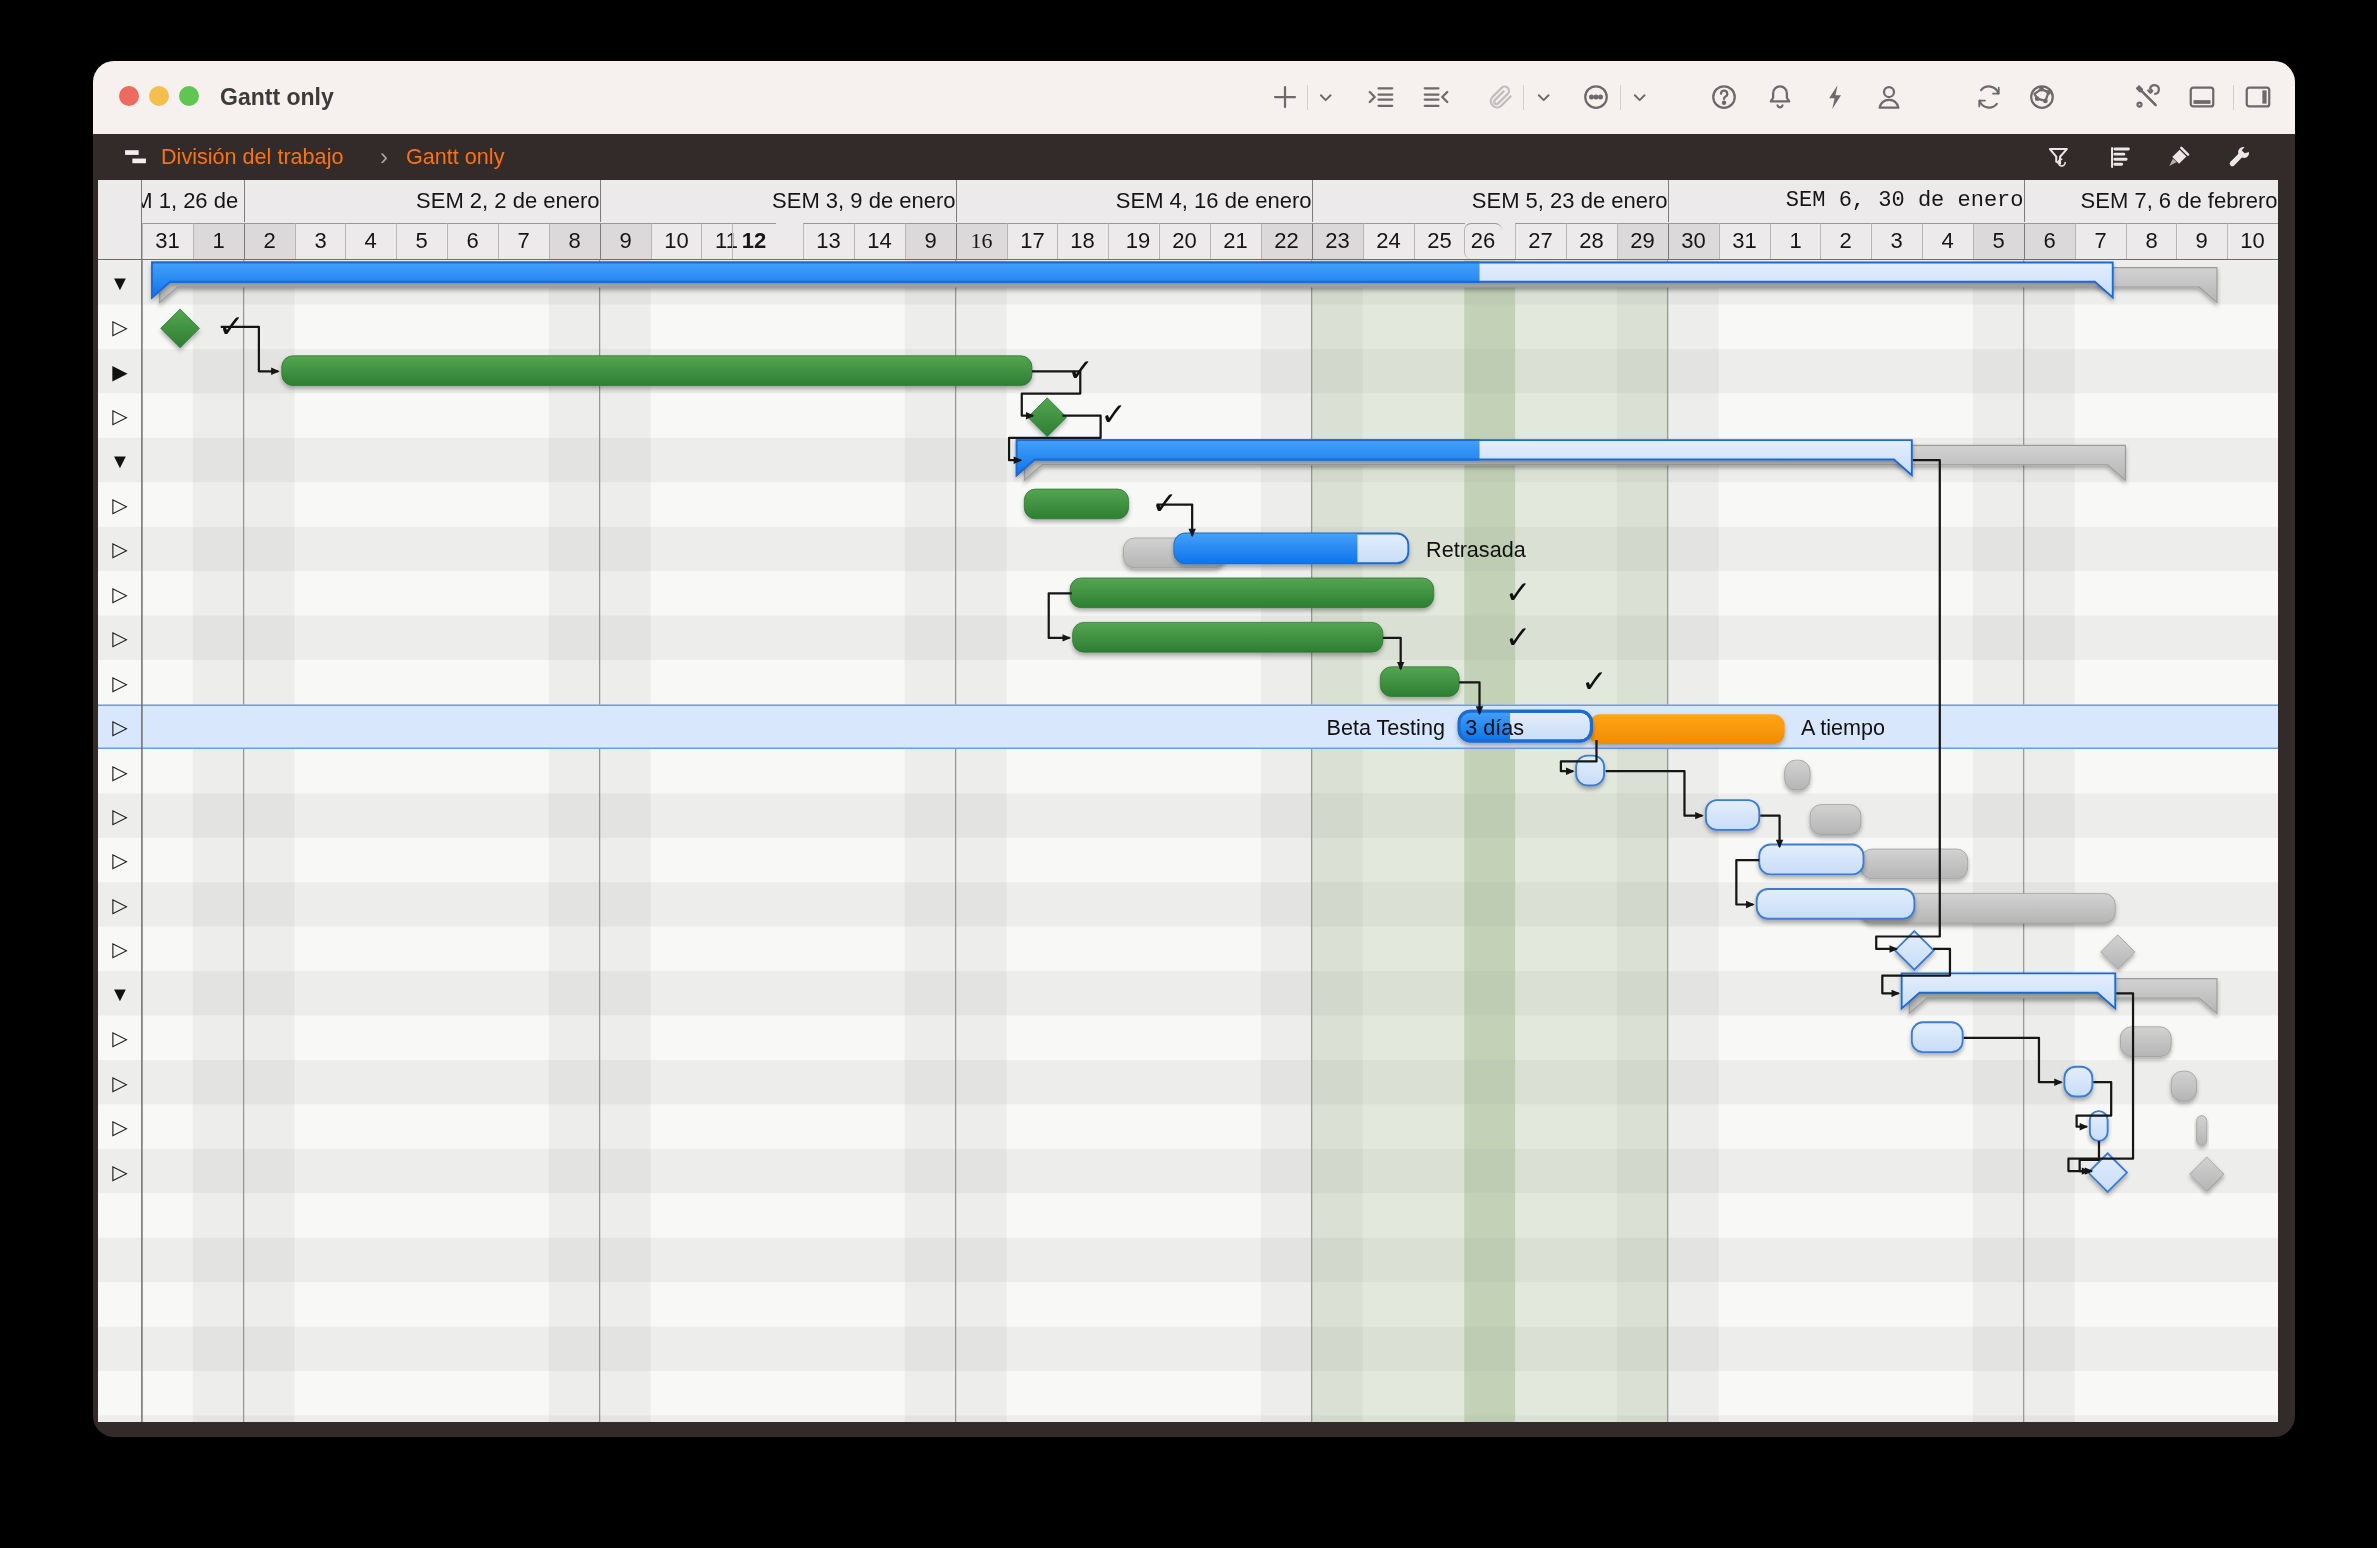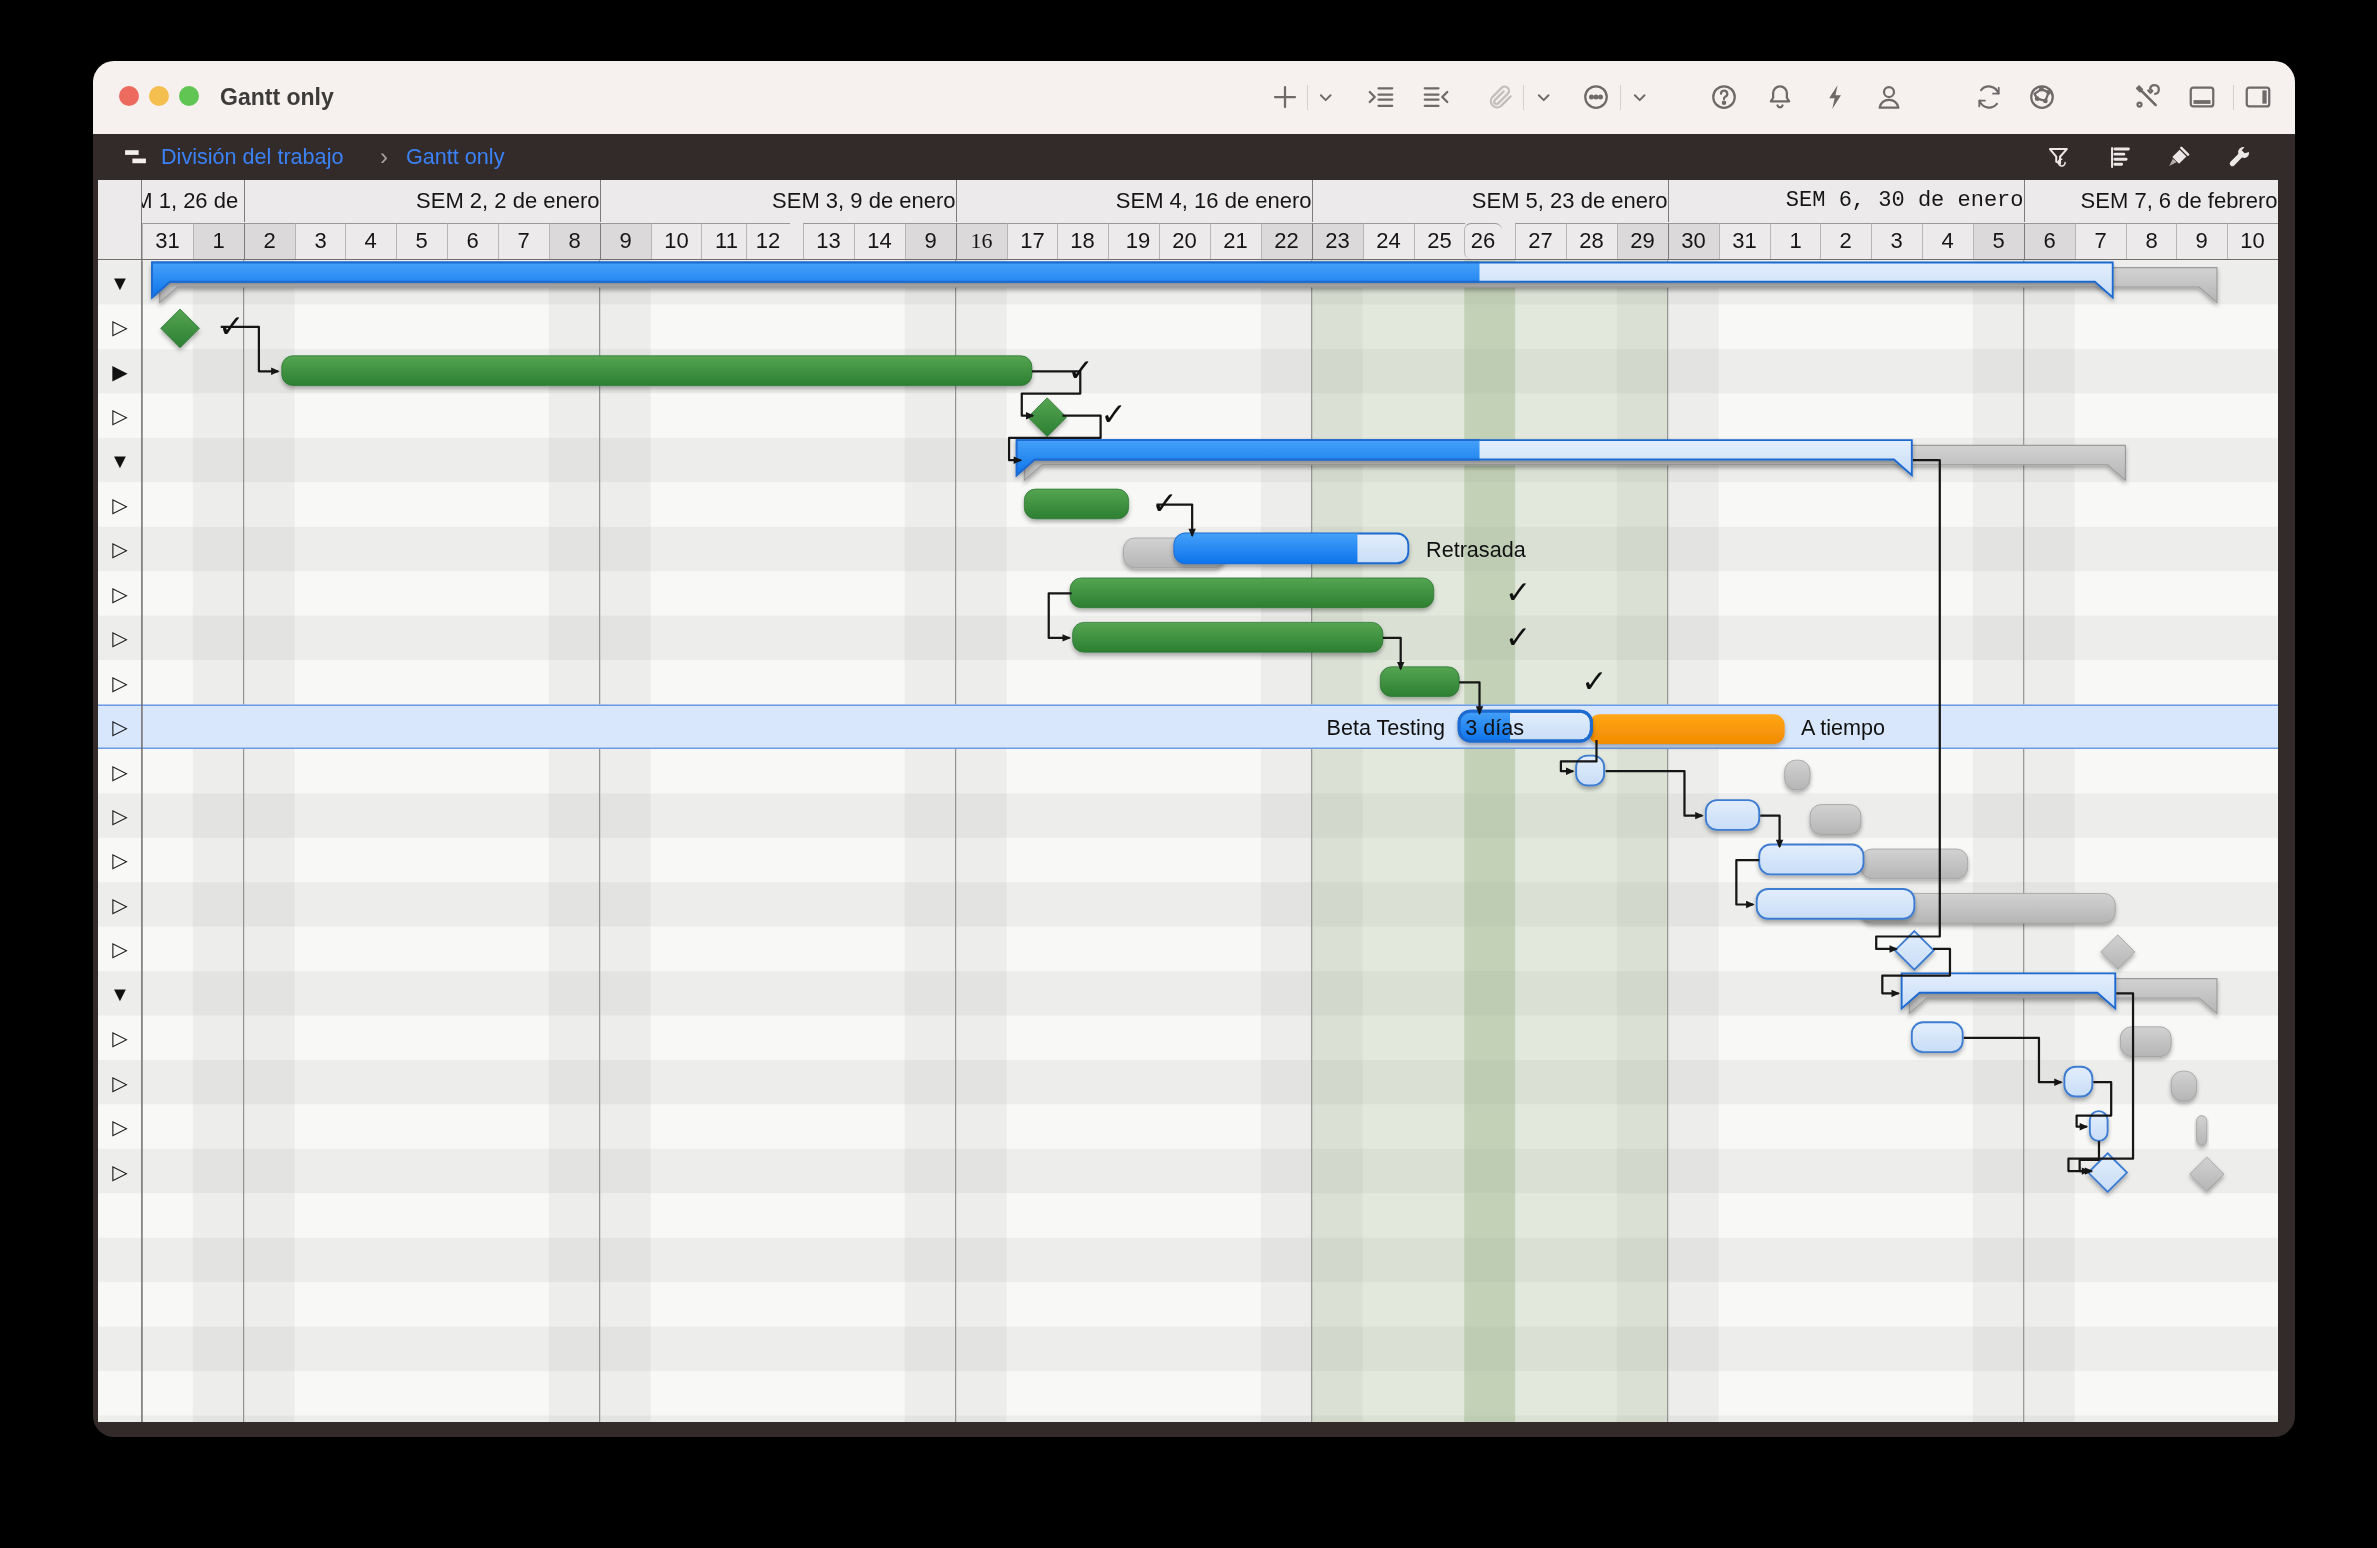--- a/index.html
+++ b/index.html
@@ -10,21 +10,21 @@
   .tl{position:absolute;top:24.6px;width:20px;height:20px;border-radius:50%;}
   #title-text{position:absolute;left:127px;top:0;height:73px;line-height:73px;font-size:23px;font-weight:700;color:#3d3a3a;}
   .tbicon{position:absolute;top:19.4px;width:34px;height:34px;color:#6e6a6a;display:flex;align-items:center;justify-content:center;}
   .tbicon svg{width:30px;height:30px;}
   .tbicon.small svg{width:19.4px;height:19.4px;}
   .tbicon.disabled{color:#c3bebe;}
   .tbdivider{position:absolute;top:24px;width:0.7px;height:25px;background:#d4cecd;}
   #crumbbar{position:absolute;left:0;top:73px;width:100%;height:46px;background:#332a2a;}
   #crumb-icon{position:absolute;left:30px;top:11px;width:25px;height:25px;color:#f3efee;}
   #crumb-icon svg{width:25px;height:25px;}
-  .crumbtxt{position:absolute;top:0;height:46px;line-height:46px;font-size:21.6px;color:#3b82f6;white-space:nowrap;}
+  .crumbtxt{position:absolute;top:0;height:46px;line-height:46px;font-size:21.6px;color:#f97316;white-space:nowrap;}
   .crumbsep{color:#a89f9e;}
   .crumbicon{position:absolute;top:9.7px;width:28px;height:28px;color:#ece8e7;}
   .crumbicon svg{width:27px;height:27px;}
   #content{position:absolute;left:4.5px;top:119px;width:2180px;height:1242px;background:#f2f1f0;overflow:hidden;}
   #header{position:absolute;left:0;top:0;width:2180px;height:79px;background:#eceaea;}
   .wkcell{position:absolute;top:0;height:42px;line-height:42px;font-size:22px;color:#161616;text-align:right;
     overflow:hidden;white-space:nowrap;border-left:1.5px solid #7e7b7b;box-sizing:border-box;}
   .wkcell.first{border-left:none;text-align:left;padding-left:7.4px;}
   .daycell{position:absolute;top:43px;height:36px;line-height:34px;font-size:22px;color:#161616;text-align:center;
     border-left:0.7px solid #b8b5b5;box-sizing:border-box;border-top:0.7px solid #9a9797;}
@@ -198,21 +198,21 @@
         <div class="daycell wkend wkstart" style="left: 146px; width: 51px;">2</div>
         <div class="daycell" style="left: 197px; width: 51px;">3</div>
         <div class="daycell" style="left: 247px; width: 51px;">4</div>
         <div class="daycell" style="left: 298px; width: 51px;">5</div>
         <div class="daycell" style="left: 349px; width: 51px;">6</div>
         <div class="daycell" style="left: 400px; width: 51px;">7</div>
         <div class="daycell wkend" style="left: 451px; width: 51px;">8</div>
         <div class="daycell wkend wkstart" style="left: 502px; width: 51px;">9</div>
         <div class="daycell" style="left: 553px; width: 51px;">10</div>
         <div class="daycell" style="left: 603px; width: 51px;">11</div>
-        <div class="daycell" style="left: 648px; width: 44px;">12</div>
+        <div class="daycell" style="left: 634px; width: 44px; font-weight: bold;">12</div>
         <div class="daycell" style="left: 705px; width: 51px;">13</div>
         <div class="daycell" style="left: 756px; width: 51px;">14</div>
         <div class="daycell wkend" style="left: 807px; width: 51px;">9</div>
         <div class="daycell wkend wkstart" style="left: 858px; width: 51px; font-family: Liberation Serif, serif;">16</div>
         <div class="daycell" style="left: 909px; width: 51px;">17</div>
         <div class="daycell" style="left: 959px; width: 51px;">18</div>
         <div class="daycell" style="left: 1010px; width: 60px;">19</div>
         <div class="daycell" style="left: 1061px; width: 51px;">20</div>
         <div class="daycell" style="left: 1112px; width: 51px;">21</div>
         <div class="daycell wkend" style="left: 1163px; width: 51px;">22</div>

